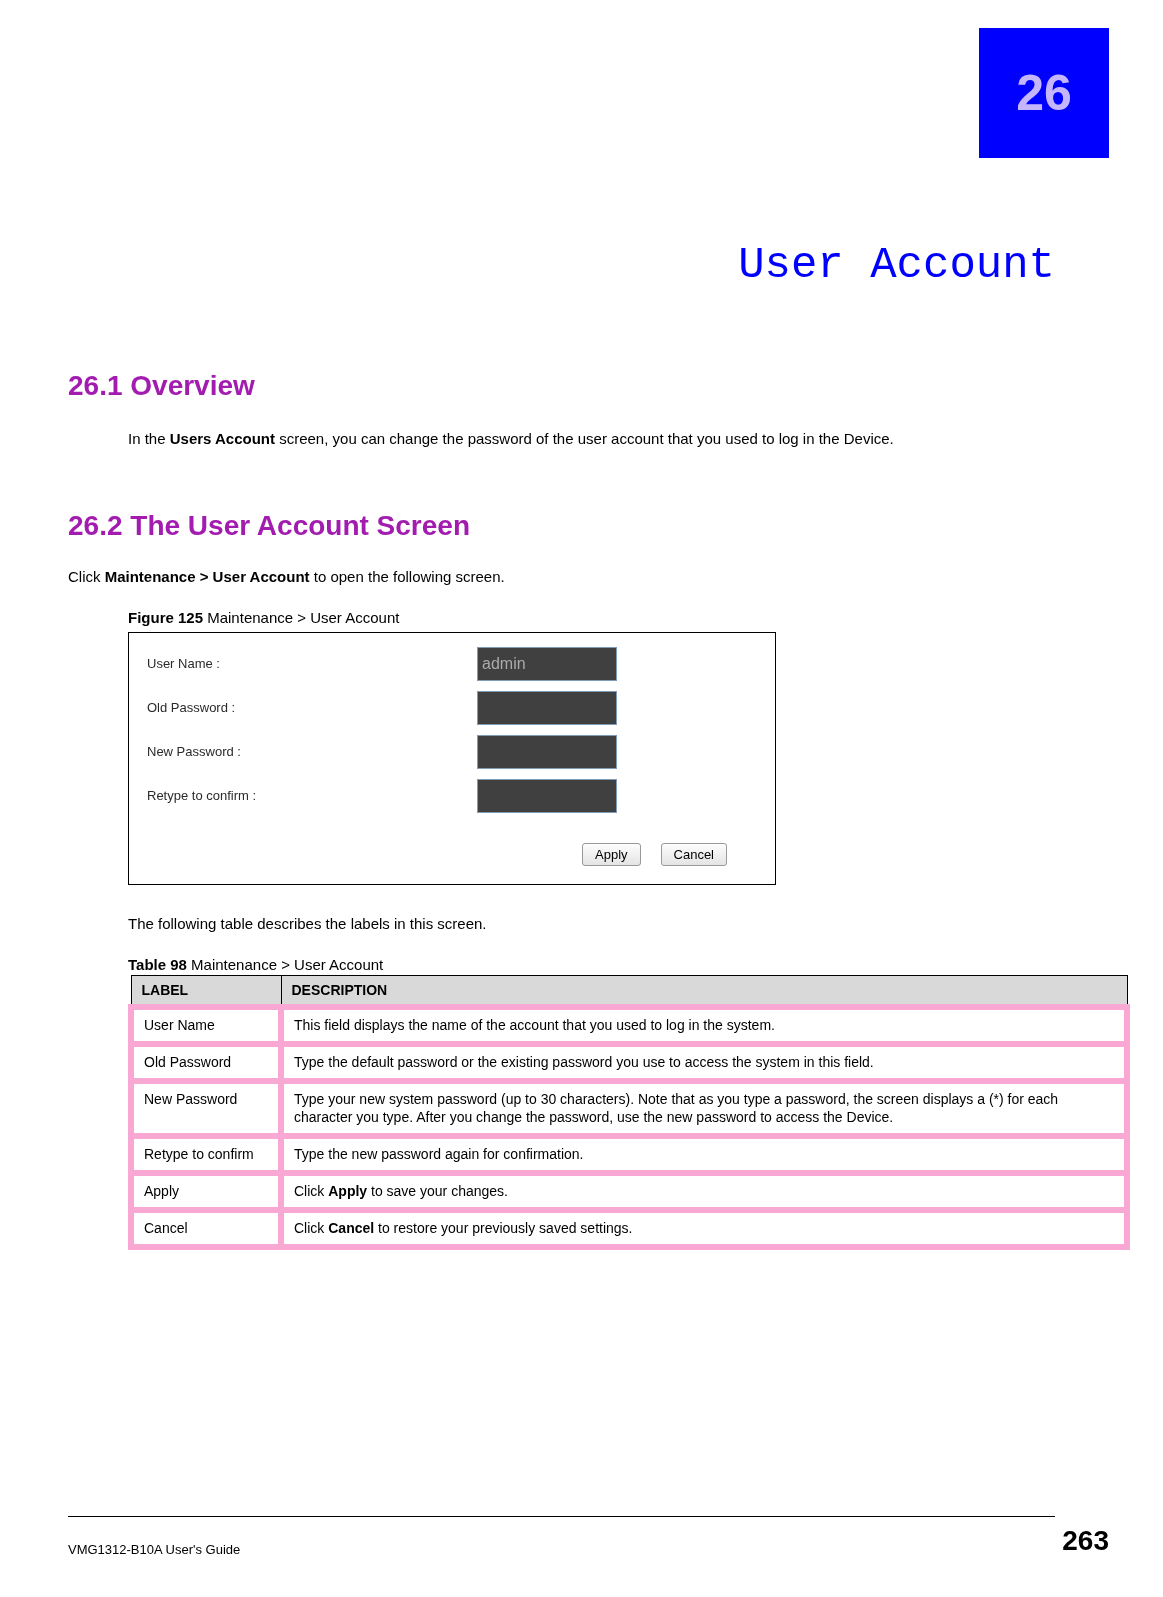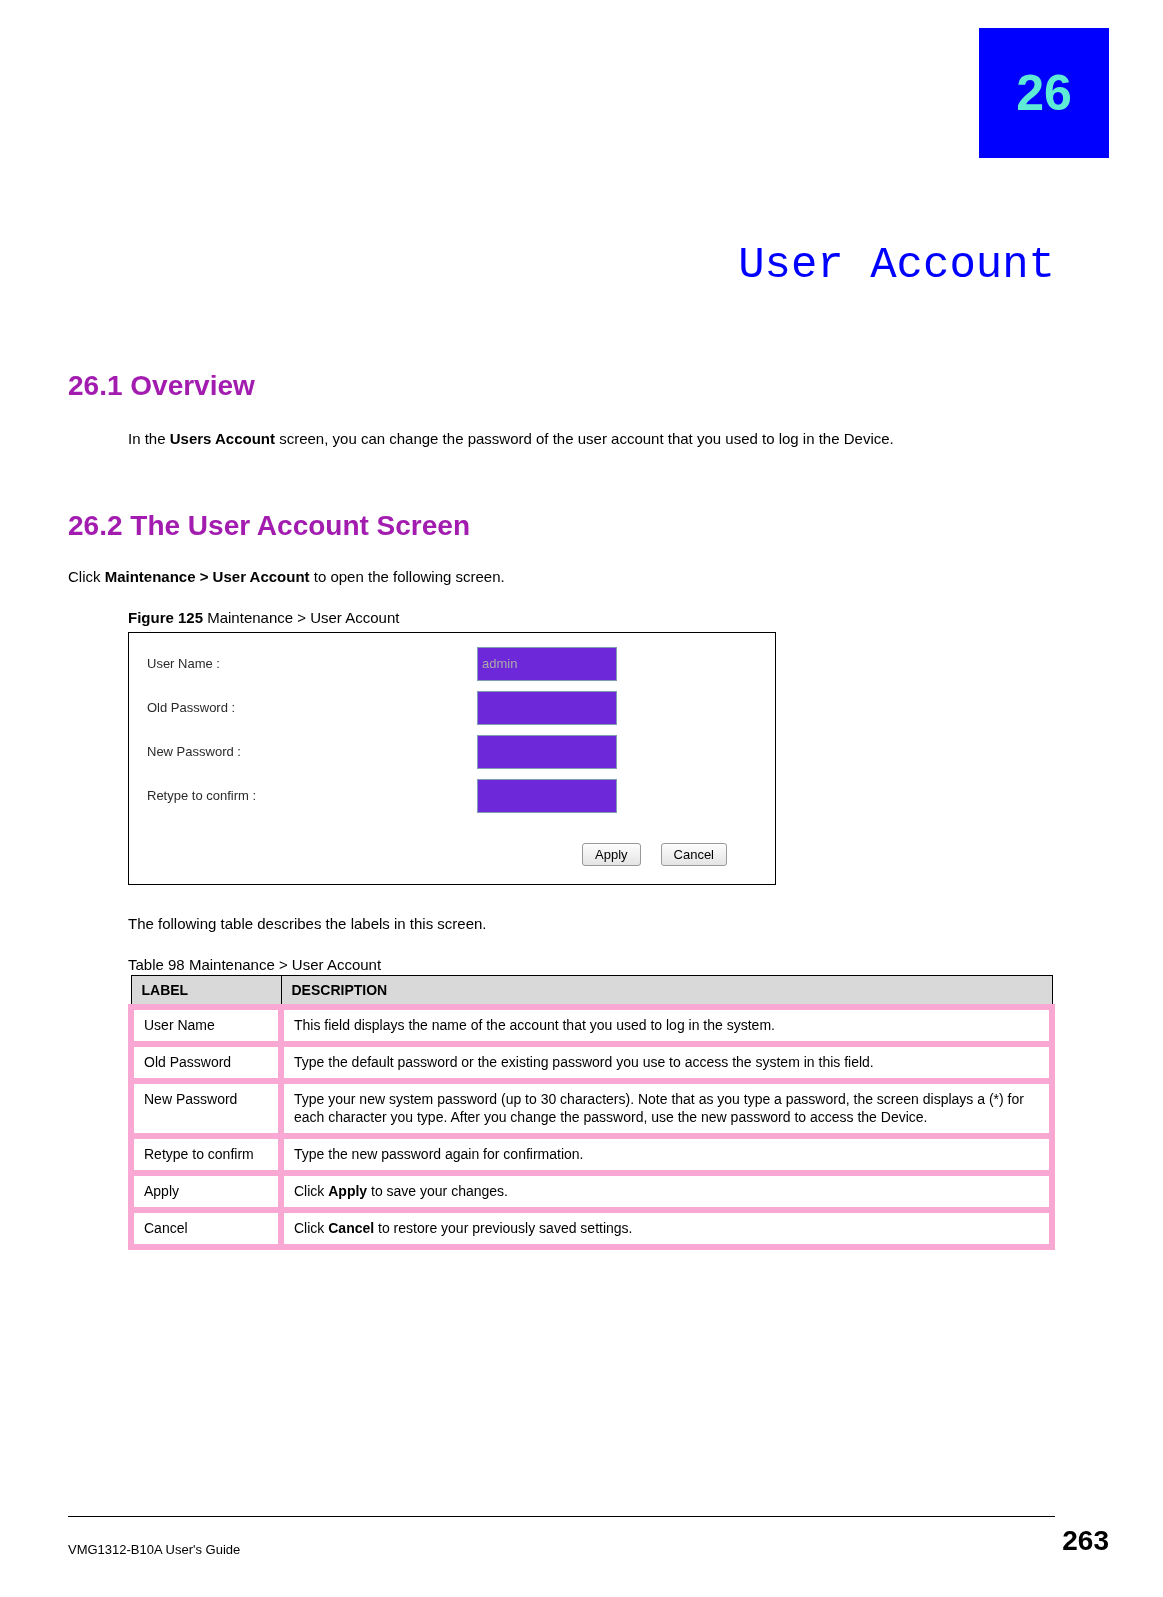--- a/index.html
+++ b/index.html
@@ -16,21 +16,21 @@
     top: 28px;
     right: 54px;
     width: 130px;
     height: 130px;
     background: #0000ff;
     display: flex;
     align-items: center;
     justify-content: center;
   }
   .chapter-badge span {
-    color: #5eead4;
+    color: #c4b5fd;
     font-size: 50px;
     font-weight: bold;
     font-family: Arial, Helvetica, sans-serif;
   }
   .page-title {
     position: absolute;
     top: 240px;
     right: 108px;
     color: #0000ff;
     font-size: 44px;
@@ -78,22 +78,22 @@
     font-size: 13px;
     color: #2a2a2a;
   }
   .form-label {
     width: 330px;
   }
   .form-input {
     width: 140px;
     height: 22px;
     border: 1px solid #7e9db9;
-    background: #6d28d9;
-    font-size: 13px;
+    background: #404040;
+    font-size: 16px;
     padding: 16px 4px;
     color: #aaa;
   }
   .form-input.filled { color: #aaa; }
   .button-row {
     display: flex;
     justify-content: flex-end;
     gap: 20px;
     margin-top: 30px;
     padding-right: 30px;
@@ -106,24 +106,24 @@
     border: 1px solid #999;
     border-radius: 3px;
     cursor: pointer;
   }
   .table-caption {
     margin-left: 60px;
     font-size: 15px;
     margin-top: 8px;
     margin-bottom: 2px;
   }
-  .table-caption b { font-weight: normal; }
+  .table-caption b { font-weight: bold; }
   .desc-table {
     margin-left: 60px;
-    width: 927px;
+    width: 1002px;
     border-collapse: collapse;
     font-size: 14px;
   }
   .desc-table th {
     background: #d9d9d9;
     text-align: left;
     font-weight: bold;
     padding: 6px 10px;
     border: 1px solid #000;
     font-family: Arial, sans-serif;

